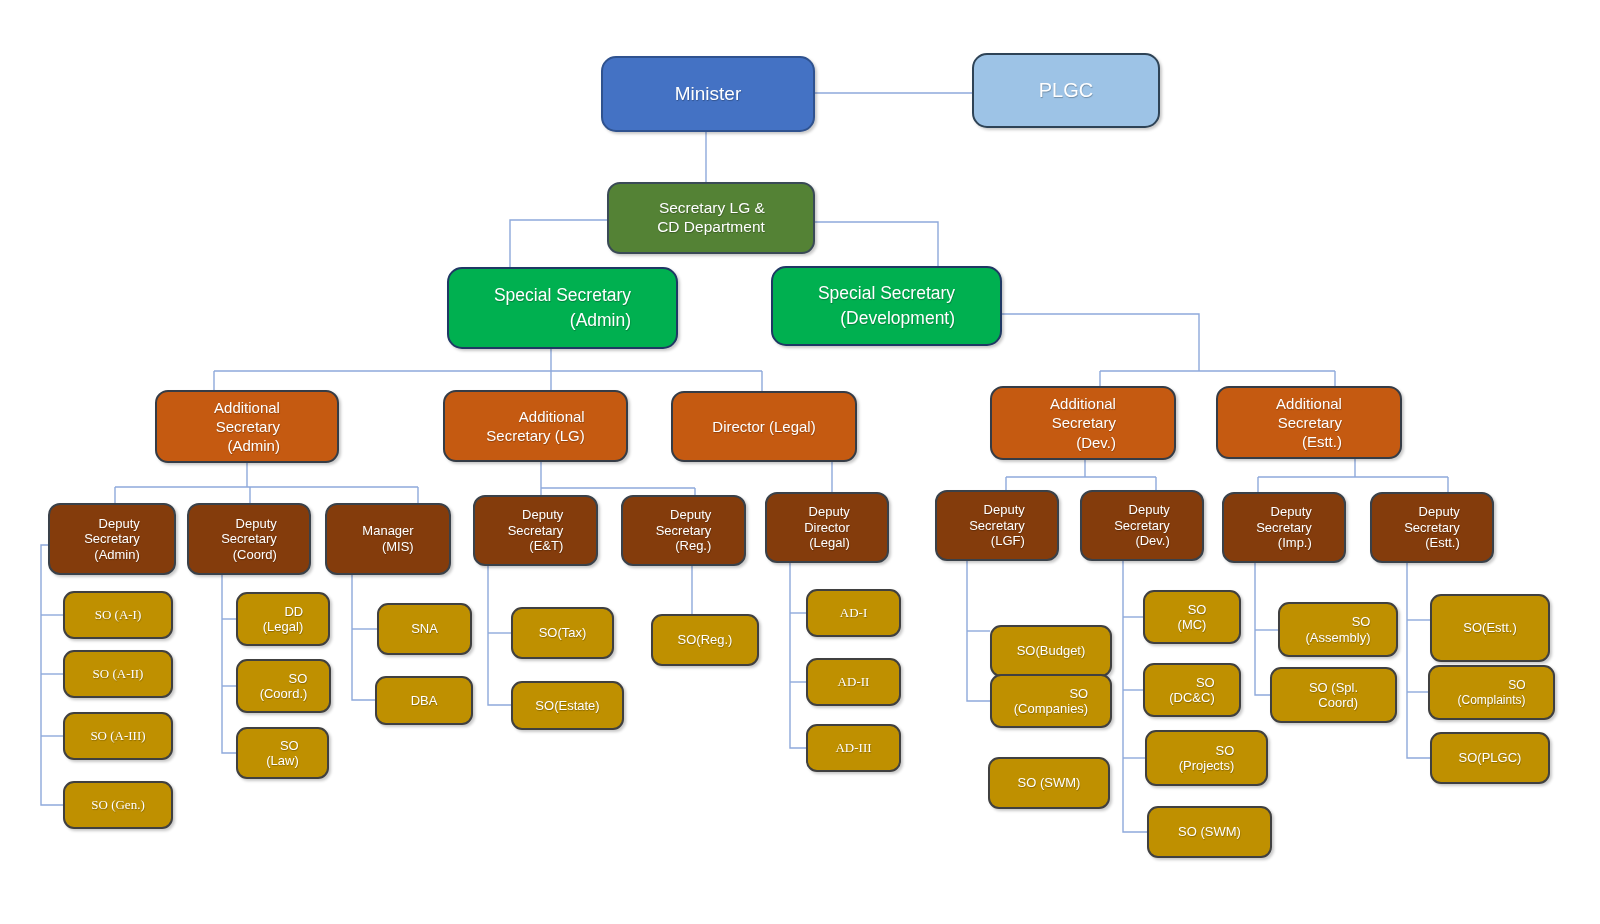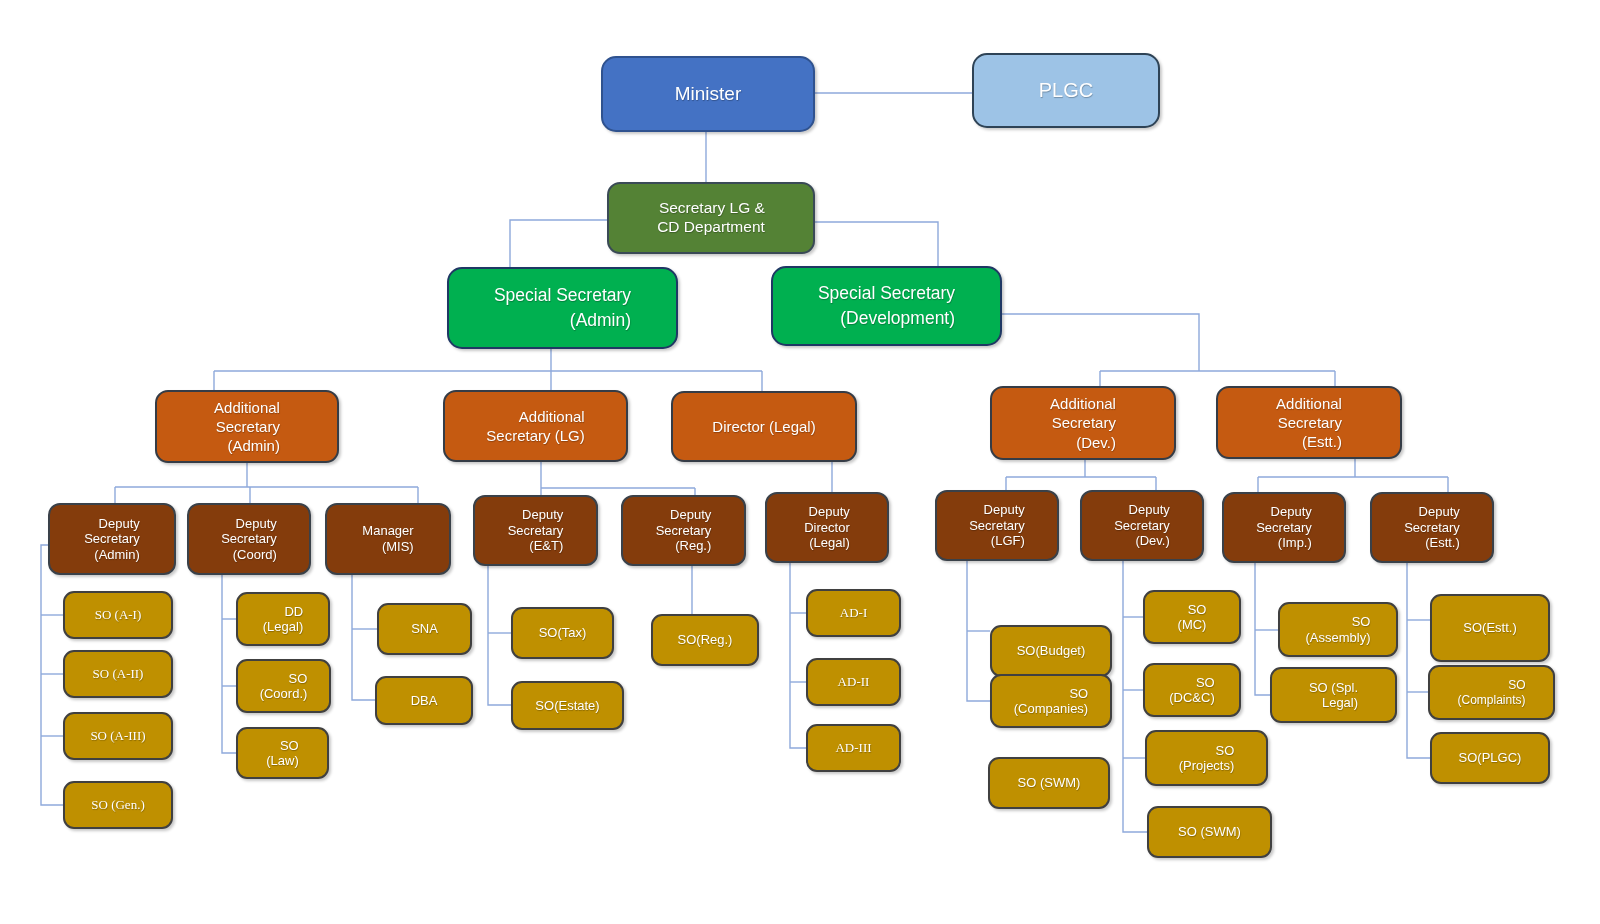--- a/index.html
+++ b/index.html
@@ -162,18 +162,18 @@
     <div class="node lv-officer" style="left: 1143px; top: 590px; width: 98px; height: 54px; background: rgb(191, 144, 0); border-style: solid; border-color: rgb(64, 64, 64);"><span>SO
 (MC)</span></div>
     <div class="node lv-officer" style="left: 1143px; top: 663px; width: 98px; height: 54px; background: rgb(191, 144, 0); border-style: solid; border-color: rgb(64, 64, 64);"><span>SO
 (DC&amp;C)</span></div>
     <div class="node lv-officer" style="left: 1145px; top: 730px; width: 123px; height: 56px; background: rgb(191, 144, 0); border-style: solid; border-color: rgb(64, 64, 64);"><span>SO
 (Projects)</span></div>
     <div class="node lv-officer" style="left: 1147px; top: 806px; width: 125px; height: 52px; background: rgb(191, 144, 0); border-style: solid; border-color: rgb(64, 64, 64);"><span>SO (SWM)</span></div>
     <div class="node lv-officer" style="left: 1278px; top: 602px; width: 120px; height: 55px; background: rgb(191, 144, 0); border-style: solid; border-color: rgb(64, 64, 64);"><span>SO
 (Assembly)</span></div>
     <div class="node lv-officer" style="left: 1270px; top: 667px; width: 127px; height: 56px; background: rgb(191, 144, 0); border-style: solid; border-color: rgb(64, 64, 64);"><span>SO (Spl.
-Legal)</span></div>
+Coord)</span></div>
     <div class="node lv-officer" style="left: 1430px; top: 594px; width: 120px; height: 68px; background: rgb(191, 144, 0); border-style: solid; border-color: rgb(64, 64, 64);"><span>SO(Estt.)</span></div>
     <div class="node lv-officer fs12" style="left: 1428px; top: 665px; width: 127px; height: 55px; background: rgb(191, 144, 0); border-style: solid; border-color: rgb(64, 64, 64);"><span>SO
 (Complaints)</span></div>
     <div class="node lv-officer" style="left: 1430px; top: 732px; width: 120px; height: 52px; background: rgb(191, 144, 0); border-style: solid; border-color: rgb(64, 64, 64);"><span>SO(PLGC)</span></div>
   </div>
 
 </body></html>

